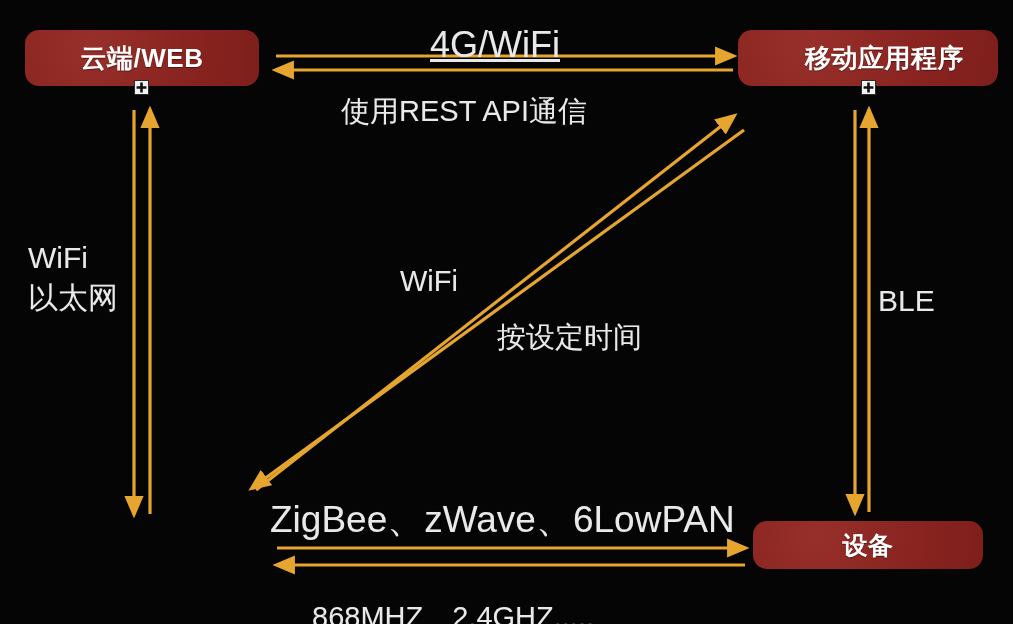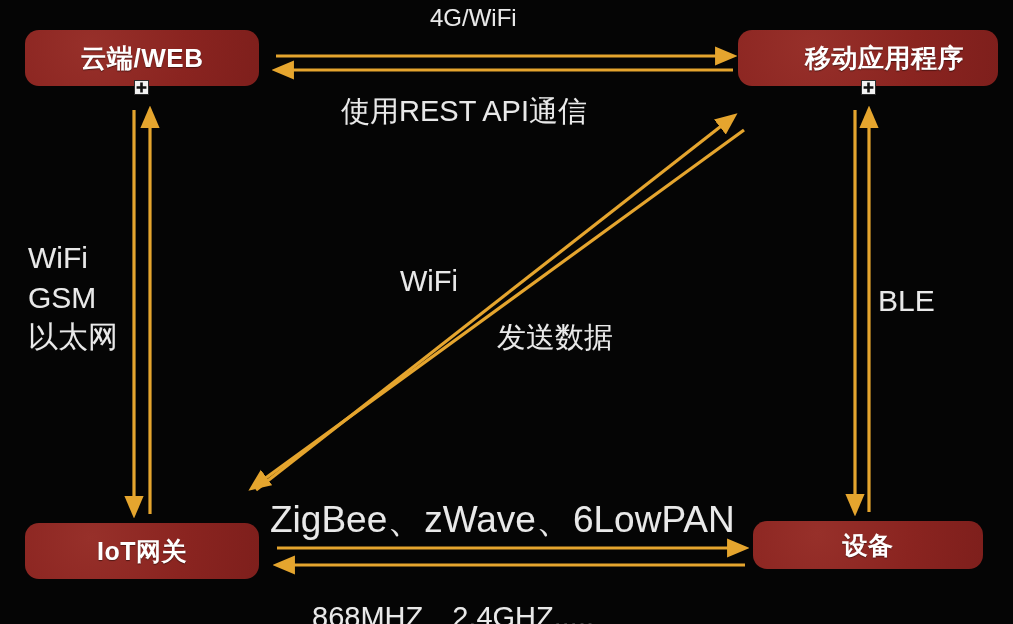--- a/index.html
+++ b/index.html
@@ -58,21 +58,21 @@
     position: absolute;
     color: #e9e9e9;
     font-size: 27px;
     white-space: nowrap;
     line-height: 1.18;
     text-shadow: 0 0 1px rgba(255,255,255,.18);
   }
   .lbl-multi { line-height: 1.32; }
   .lbl-center { text-align: center; }
 
-  .lbl-top-4g     { left: 430px; top: 4px;   font-size: 24px; }
+  .lbl-top-4g     { left: 430px; top: 24px;   font-size: 36px; text-decoration: underline; }
   .lbl-top-rest   { left: 341px; top: 94px;  font-size: 29px; }
   .lbl-left-stack { left: 28px;  top: 238px; font-size: 30px; }
   .lbl-right-ble  { left: 878px; top: 283px; font-size: 30px; }
   .lbl-mid-wifi   { left: 400px; top: 264px; font-size: 29px; }
   .lbl-mid-sched  { left: 497px; top: 318px; font-size: 29px; }
   .lbl-bot-proto  { left: 270px; top: 498px; font-size: 37px; }
   .lbl-bot-freq   { left: 312px; top: 600px; font-size: 29px; }
 </style>
 </head>
 <body>
@@ -103,51 +103,47 @@
       <line x1="744" y1="130" x2="252" y2="488"></line>
     </g>
   </svg>
 
   <div class="node node-cloud">
     <span>云端/WEB</span>
   </div>
   <div class="node node-mobile">
     <span>移动应用程序</span>
   </div>
-  <div class="node node-gw">
-    <span>IoT网关</span>
-  </div>
   <div class="node node-device">
     <span>设备</span>
   </div>
 
   <div class="handle handle-cloud">
     <svg width="11" height="11" viewBox="0 0 11 11" aria-hidden="true">
       <path d="M4.2,0.6 H6.8 V4.2 H10.4 V6.8 H6.8 V10.4 H4.2 V6.8 H0.6 V4.2 H4.2 Z" fill="#111111"></path>
     </svg>
   </div>
   <div class="handle handle-mobile">
     <svg width="11" height="11" viewBox="0 0 11 11" aria-hidden="true">
       <path d="M4.2,0.6 H6.8 V4.2 H10.4 V6.8 H6.8 V10.4 H4.2 V6.8 H0.6 V4.2 H4.2 Z" fill="#111111"></path>
     </svg>
   </div>
 
   <div class="lbl lbl-top-4g">4G/WiFi</div>
   <div class="lbl lbl-top-rest">使用REST API通信</div>
 
   <div class="lbl lbl-multi lbl-left-stack">
     <div>WiFi</div>
-    <div>GSM</div>
     <div>以太网</div>
   </div>
 
   <div class="lbl lbl-right-ble">BLE</div>
 
   <div class="lbl lbl-mid-wifi">WiFi</div>
 
   <div class="lbl lbl-multi lbl-center lbl-mid-sched">
-    <div>发送数据</div>
+    <div>按设定时间</div>
   </div>
 
   <div class="lbl lbl-bot-proto">ZigBee、zWave、6LowPAN</div>
   <div class="lbl lbl-bot-freq">868MHZ、2.4GHZ.....</div>
 
 </div>
 
 </body></html>

